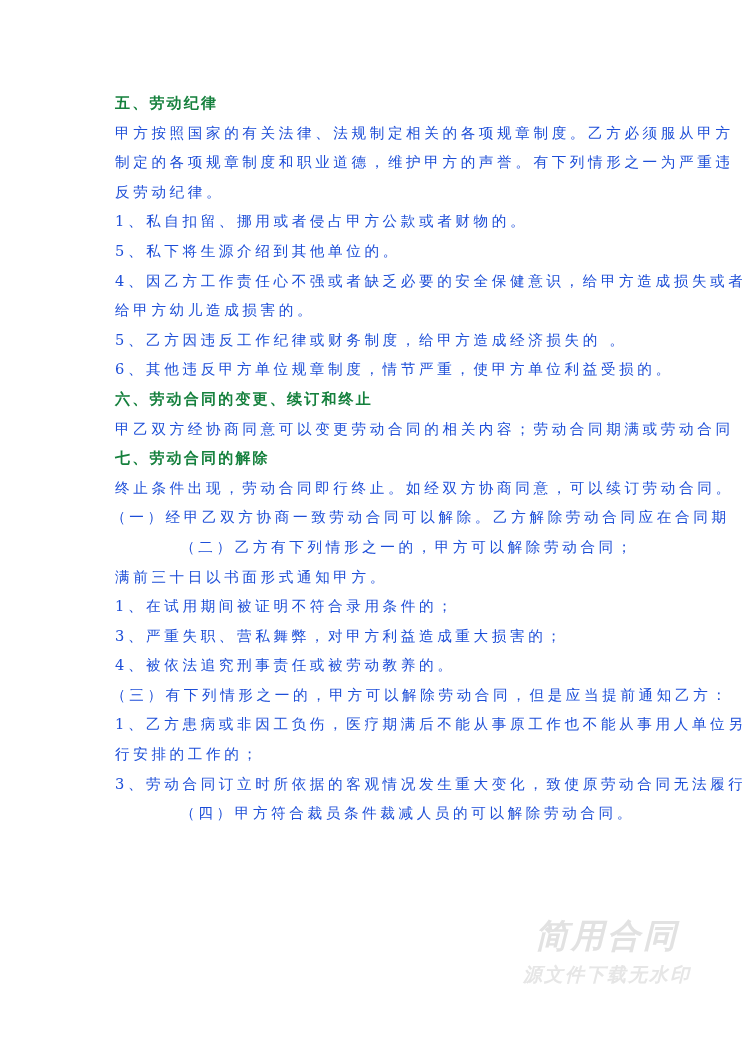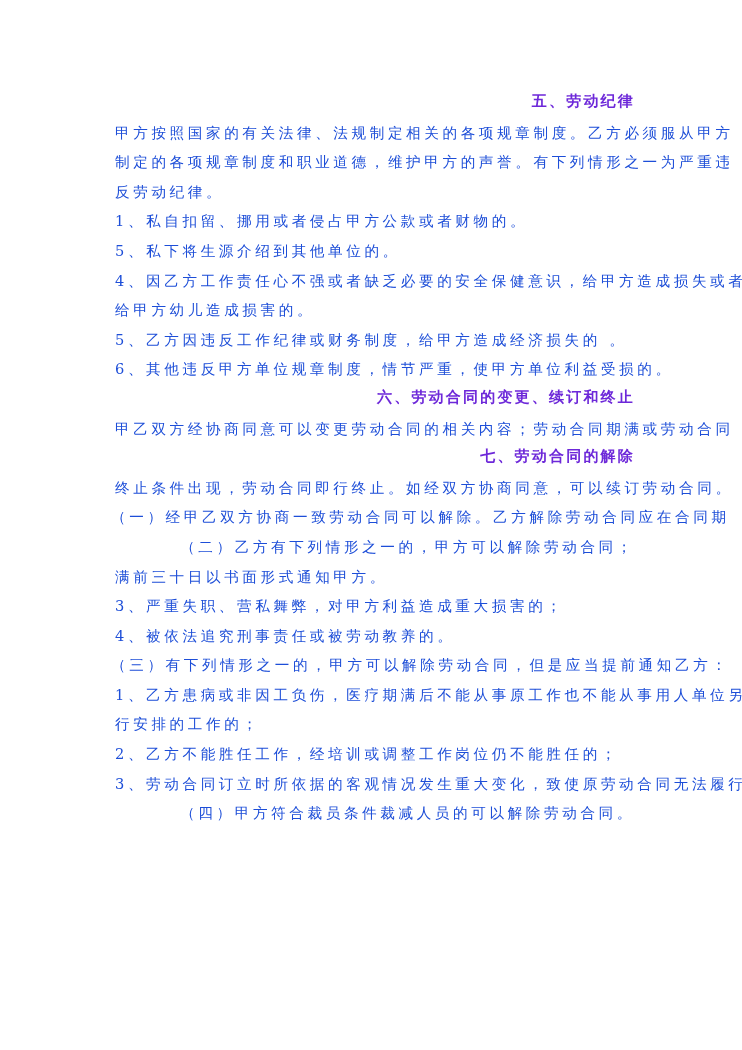--- a/index.html
+++ b/index.html
@@ -30,26 +30,25 @@
     }
     .line {
       height: 29.6px;
       line-height: 29.6px;
       font-size: 14.6px;
       letter-spacing: 3.6px;
       white-space: nowrap;
       color: #1d4ed8;
     }
     .heading {
-      font-family: Liberation Mono, monospace;
+      font-family: Liberation Sans, sans-serif;
       font-weight: bold;
-      color: #6d28d9;
+      color: #15803d;
       letter-spacing: 2.2px;
       font-size: 15px;
-      text-align: right;
     }
     .indent-paren {
       margin-left: -4px;
       text-align: right;
     }
     .watermark {
       position: absolute;
       left: 512px;
       top: 916px;
       width: 190px;
@@ -93,23 +92,27 @@
     <div class="line">6、其他违反甲方单位规章制度，情节严重，使甲方单位利益受损的。</div>
 
     <div class="line heading">六、劳动合同的变更、续订和终止</div>
     <div class="line">甲乙双方经协商同意可以变更劳动合同的相关内容；劳动合同期满或劳动合同</div>
     <div class="line heading">七、劳动合同的解除</div>
 
     <div class="line">终止条件出现，劳动合同即行终止。如经双方协商同意，可以续订劳动合同。</div>
     <div class="line indent-paren">（一）经甲乙双方协商一致劳动合同可以解除。乙方解除劳动合同应在合同期</div>
     <div class="line indent-paren">（二）乙方有下列情形之一的，甲方可以解除劳动合同；</div>
     <div class="line">满前三十日以书面形式通知甲方。</div>
+    <div class="line">1、在试用期间被证明不符合录用条件的；</div>
     <div class="line">3、严重失职、营私舞弊，对甲方利益造成重大损害的；</div>
     <div class="line">4、被依法追究刑事责任或被劳动教养的。</div>
     <div class="line indent-paren">（三）有下列情形之一的，甲方可以解除劳动合同，但是应当提前通知乙方：</div>
     <div class="line">1、乙方患病或非因工负伤，医疗期满后不能从事原工作也不能从事用人单位另</div>
     <div class="line">行安排的工作的；</div>
-    <div class="line">2、乙方不能胜任工作，经培训或调整工作岗位仍不能胜任的；</div>
     <div class="line">3、劳动合同订立时所依据的客观情况发生重大变化，致使原劳动合同无法履行，</div>
     <div class="line indent-paren">（四）甲方符合裁员条件裁减人员的可以解除劳动合同。</div>
   </div>
 
+  <div class="watermark">
+    <div class="wm-main">简用合同</div>
+    <div class="wm-sub">源文件下载无水印</div>
+  </div>
 </div>
 
 </body></html>

